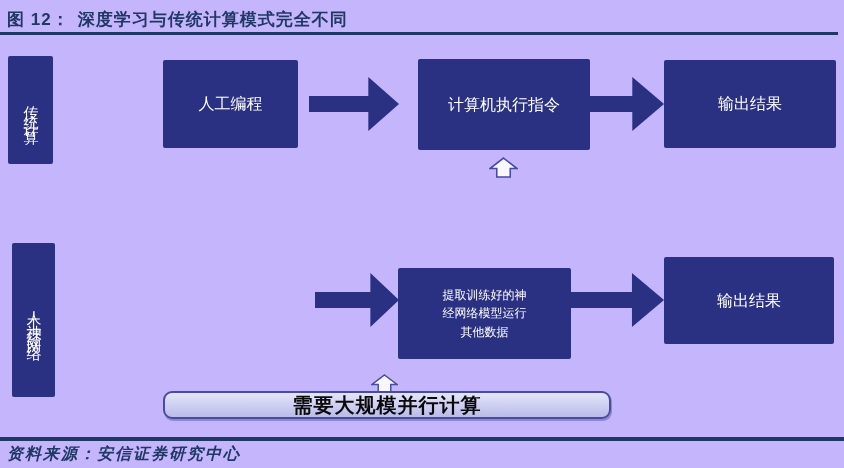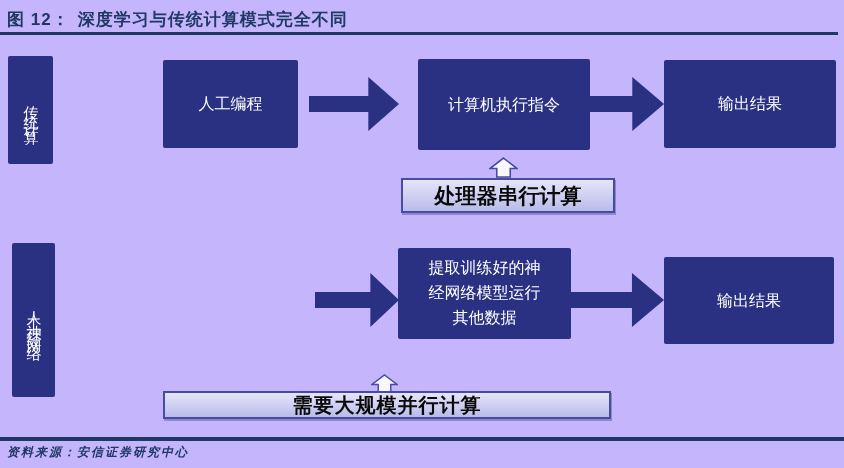--- a/index.html
+++ b/index.html
@@ -29,21 +29,21 @@
     writing-mode:vertical-rl;text-orientation:upright;
     font-size:15px;letter-spacing:8px;
   }
   .vlabel-1{left:8px;top:56px;width:45px;height:108px;}
   .vlabel-2{left:12px;top:243px;width:43px;height:154px;letter-spacing:7px;}
 
   .box-a1{left:163px;top:60px;width:135px;height:88px;}
   .box-a2{left:400px;top:59px;width:172px;height:91px;margin-left:18px;}
   .box-a3{left:664px;top:60px;width:172px;height:88px;}
   .box-b1{left:176px;top:255px;width:140px;height:91px;}
-  .box-b2{left:398px;top:248px;width:173px;height:91px;font-size:16px;line-height:1.55;}
+  .box-b2{left:398px;top:268px;width:173px;height:91px;font-size:12px;line-height:1.55;}
   .box-b3{left:664px;top:257px;width:170px;height:87px;}
 
   
   .flow-arrow{position:absolute;display:block;}
   .flow-arrow polygon{fill:#2A3182;}
   .arrow-a{left:309px;top:77px;width:90px;height:54px;}
   .arrow-b{left:571px;top:77px;width:93px;height:54px;}
   .arrow-c{left:315px;top:273px;width:84px;height:54px;}
   .arrow-d{left:570px;top:273px;width:94px;height:54px;}
 
@@ -54,30 +54,30 @@
 
   
   .callout{
     position:absolute;border:2px solid #474CA0;
     background:linear-gradient(#E4E5F9,#B9BBEA);
     color:#0a0a0a;font-weight:bold;text-align:center;
     display:flex;align-items:center;justify-content:center;
     box-shadow:1px 2px 0 rgba(45,49,120,0.35);
   }
   .callout-a{left:401px;top:178px;width:210px;height:31px;font-size:21px;}
-  .callout-b{left:163px;top:391px;width:444px;height:24px;font-size:20px;letter-spacing:1px;}
+  .callout-b{left:163px;top:391px;width:444px;height:24px;font-size:20px;letter-spacing:1px;border-radius:9px;}
 
   
   .footer-rule{
     position:absolute;left:0;top:437px;width:844px;height:4px;background:#1F3864;
   }
   .source-note{
     position:absolute;left:7px;top:444px;
     font-family:Liberation Serif, serif;font-style:italic;font-weight:bold;
-    font-size:12px;color:#1F3864;letter-spacing:2px;white-space:nowrap;
+    font-size:16px;color:#1F3864;letter-spacing:2px;white-space:nowrap;
   }
 </style>
 </head>
 <body>
 
 <div class="stage">
 
   <div class="fig-title">
     <span class="num">图 12：</span><span>深度学习与传统计算模式完全不同</span>
   </div>
@@ -95,21 +95,20 @@
 
   <svg class="flow-arrow arrow-b" viewBox="0 0 88 54" preserveAspectRatio="none">
     <polygon points="0,19 58,19 58,0 88,27 58,54 58,35 0,35"></polygon>
   </svg>
 
   <div class="nbox box-a3">输出结果</div>
 
   <svg class="up-arrow up-a" viewBox="0 0 28 20" preserveAspectRatio="none">
     <polygon points="14,1 27,11 20.5,11 20.5,19 7.5,19 7.5,11 1,11"></polygon>
   </svg>
-  <div class="callout callout-a">处理器串行计算</div>
 
   <div class="vlabel vlabel-2">人工神经网络</div>
 
 
   <svg class="flow-arrow arrow-c" viewBox="0 0 88 54" preserveAspectRatio="none">
     <polygon points="0,19 58,19 58,0 88,27 58,54 58,35 0,35"></polygon>
   </svg>
 
   <div class="nbox box-b2">提取训练好的神
 经网络模型运行

